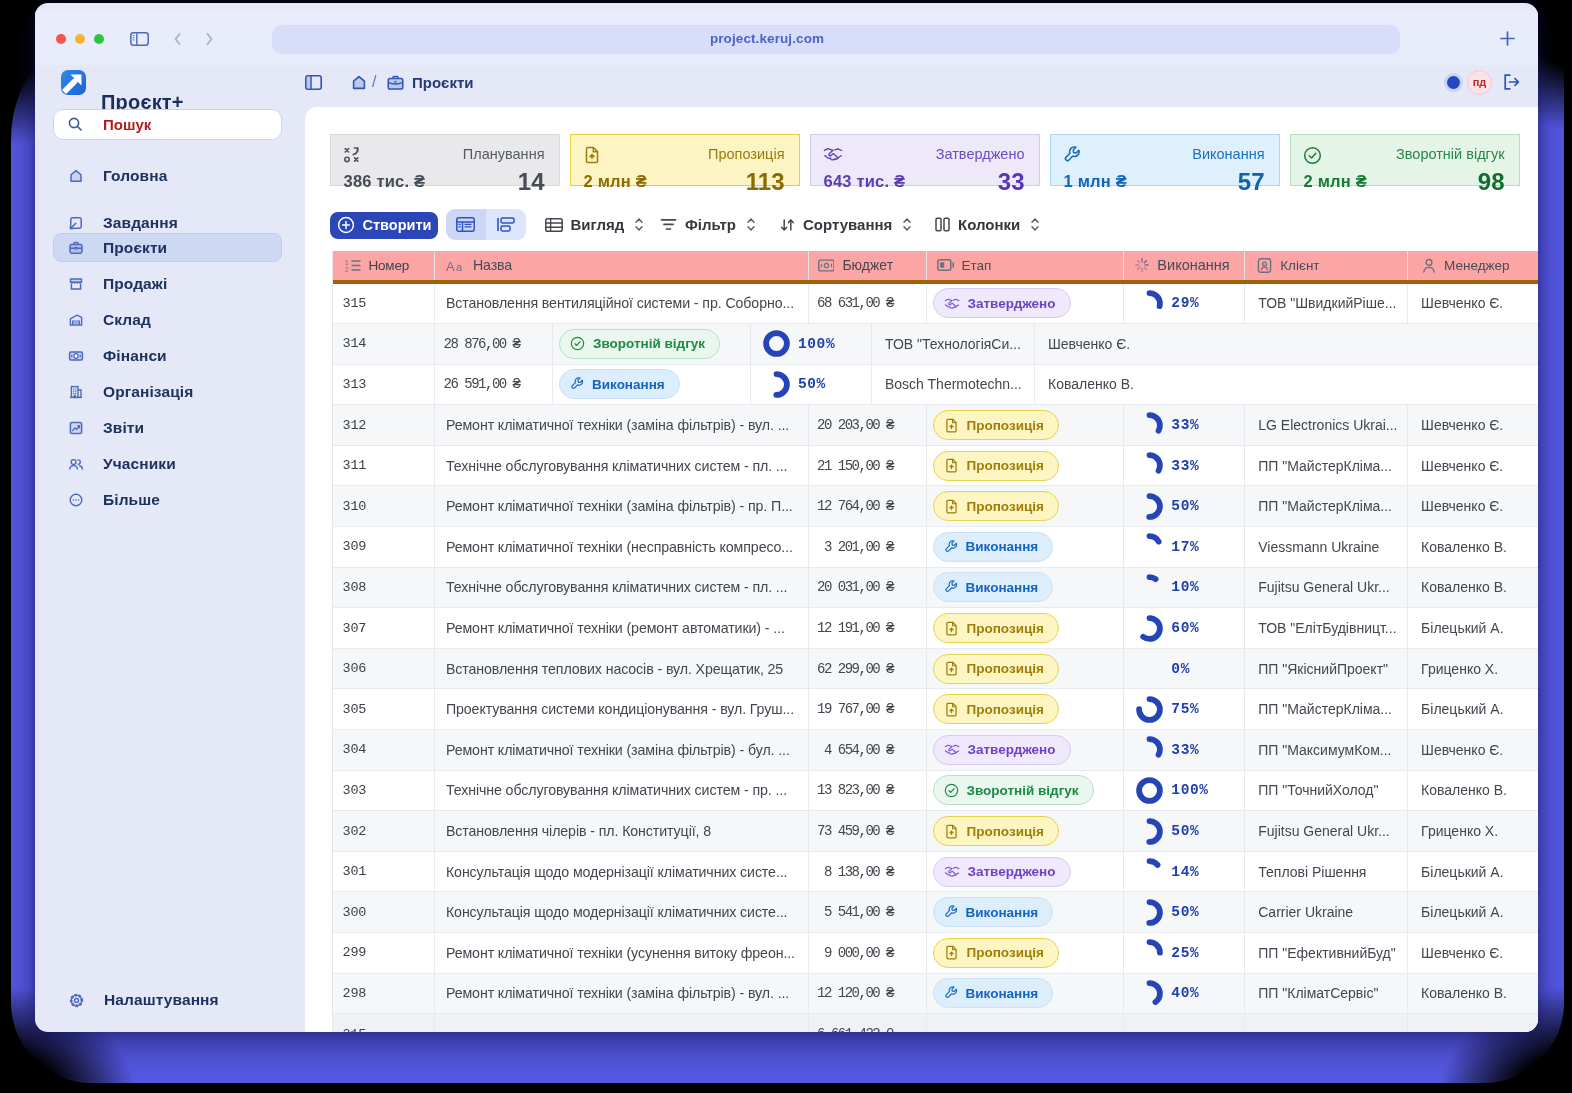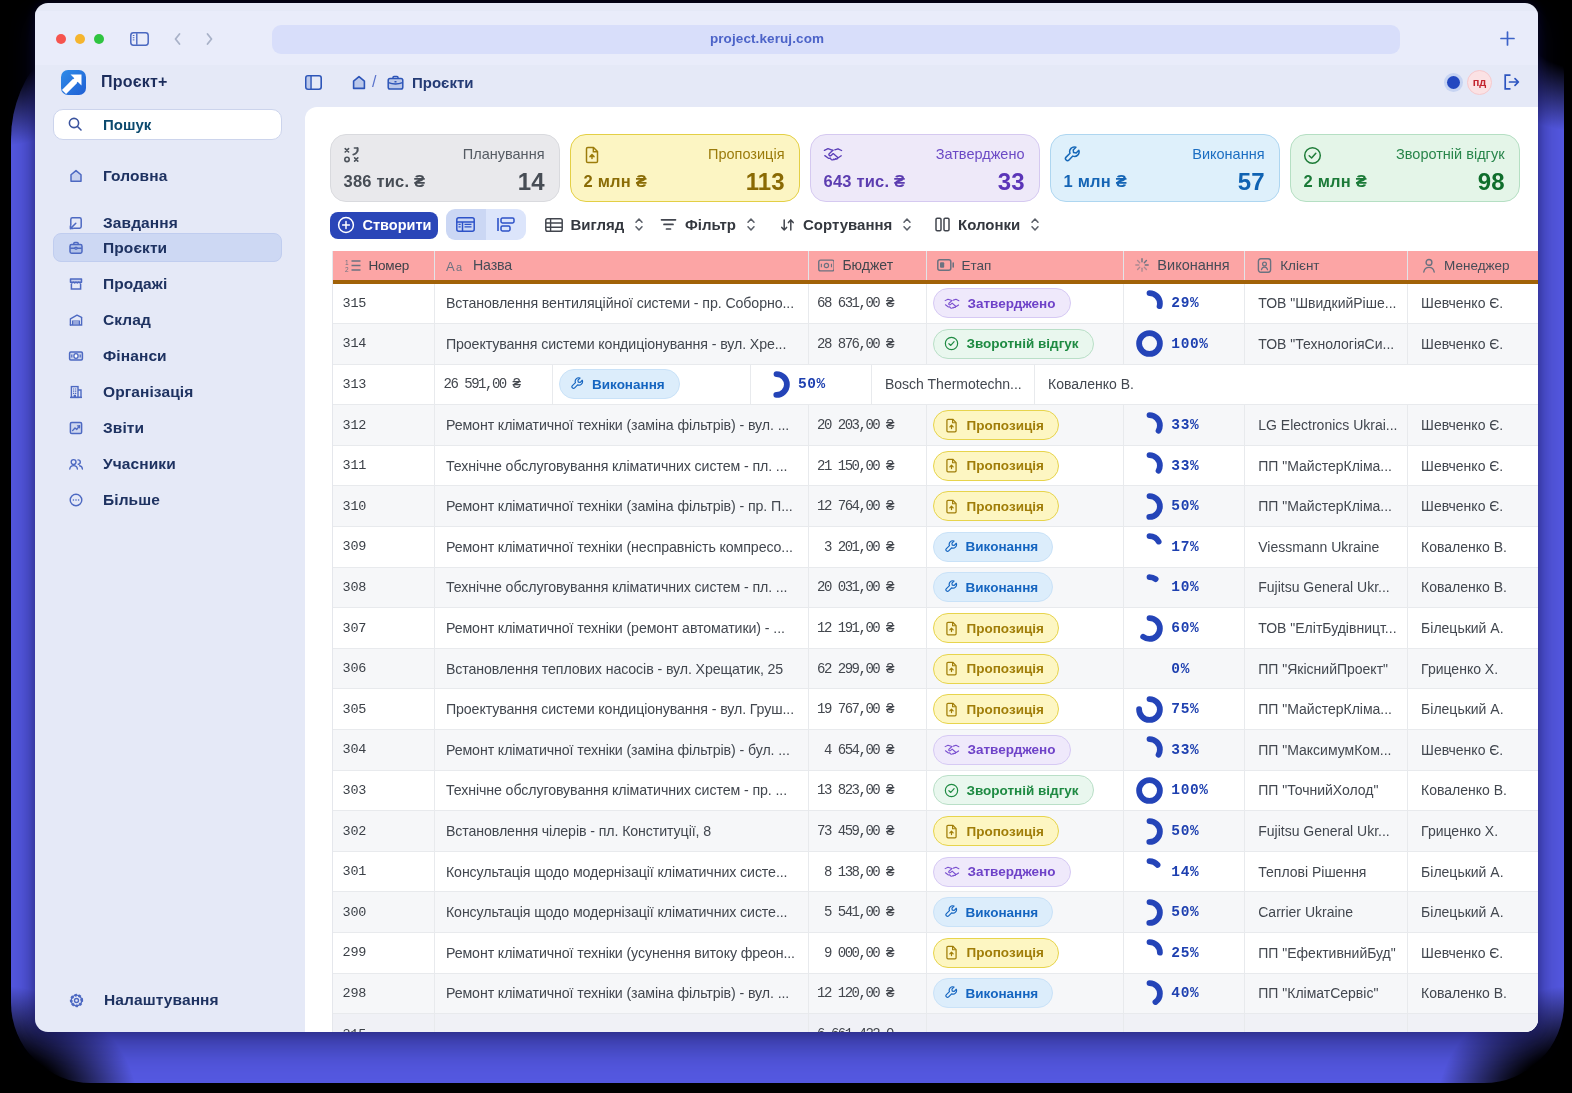--- a/index.html
+++ b/index.html
@@ -7,21 +7,21 @@
   background: radial-gradient(150px 130px at -15px 1095px, #000 45%, rgba(0,0,0,0) 95%),radial-gradient(150px 130px at 1568px 1095px, #000 45%, rgba(0,0,0,0) 95%),radial-gradient(170px 150px at -20px -10px, #000 50%, rgba(0,0,0,0) 95%),radial-gradient(150px 140px at 1575px -15px, #000 50%, rgba(0,0,0,0) 95%),radial-gradient(106% 102% at 50% 45%, #5458e0 70%, #5f5eec 85%, #5a58e6 93%, #4d4cd0 96.5%, #1a1480 99%, #000 100%); }
 .shadow { position:absolute; left:35px; top:3px; width:1503px; height:1029px; border-radius:13px; box-shadow:0 14px 28px 2px rgba(15,15,70,0.42), 0 0 12px rgba(18,14,85,0.45); }
 .win { position:absolute; left:35px; top:3px; width:1503px; height:1029px; background:#e5e9f7; border-radius:13px; overflow:hidden; }
 .abs { position:absolute; }
 .chrome { position:absolute; left:0; top:8px; width:1503px; height:54px; background:#e9ecfa; }
 .dot { position:absolute; width:10px; height:10px; border-radius:50%; top:22.5px; }
 .urlbar { position:absolute; left:237px; top:14px; width:1128px; height:29px; border-radius:9px; background:#d8defa; }
 .urltext { position:absolute; top:20px; left:652px; width:160px; text-align:center; font-size:13.5px; font-weight:bold; color:#4c63c8; letter-spacing:0.1px;}
 .sidebar-item { position:absolute; left:33px; height:16px; display:flex; align-items:center; gap:19px; }
 .sidebar-item span { font-size:15.5px; font-weight:bold; color:#1e3261; letter-spacing:0.1px; }
-.card { position:absolute; top:131px; width:230px; height:68px; border-radius:16px; border:1.5px solid; }
+.card { position:absolute; top:131px; width:230px; height:52px; border-radius:0; border:1.5px solid; }
 .card .lbl { position:absolute; right:14px; top:11px; font-size:14.5px; font-weight:500;}
 .card .amt { position:absolute; left:13px; top:37px; font-size:16.5px; font-weight:bold; letter-spacing:0.2px;}
 .card .cnt { position:absolute; right:14px; top:33px; font-size:24px; font-weight:bold; }
 .tb-lbl { font-size:15px; font-weight:600; color:#34383f;text-align:center; }
 .table { position:absolute; left:296.5px; top:247.5px; width:1206.5px; border-left:1px solid #e5e7ec; }
 .thead { display:flex; height:33px; background:#fca5a5; border-bottom:4px solid #a16207; }
 .th { display:flex; align-items:center; gap:8px; padding-left:12px; font-size:13.5px; color:#464c57; border-right:1px solid #e2e4e8; }
 .tr { display:flex; height:40.6px; border-bottom:1px solid #e8eaed; background:#fff; }
 .tr.alt { background:#f6f7f9; }
 .td { display:flex; align-items:center; border-right:1px solid #e8eaed; font-size:14px; color:#42474f; white-space:nowrap; overflow:hidden; }
@@ -78,27 +78,27 @@
 <div class="abs" style="left:1412px;top:72.5px;width:13px;height:13px;border-radius:50%;background:#2348c0;box-shadow:0 0 0 3px #c7d4f2"></div>
 <div class="abs" style="left:1432px;top:66.5px;width:25px;height:25px;border-radius:50%;background:#fbe2e4;border:1.5px solid #f6c9cd;color:#c2242e;font-size:11px;font-weight:bold;display:flex;align-items:center;justify-content:center">пд</div>
 <div class="abs" style="left:1468px;top:71px"><svg width="17" height="16" viewBox="0 0 17 16" style="">
         <path d="M7.5 1.2 H2.2 V14.8 H7.5" fill="none" stroke="#2d55c0" stroke-width="1.7"></path>
         <path d="M6.5 8 H15 M12 4.6 L15.4 8 L12 11.4" fill="none" stroke="#2d55c0" stroke-width="1.7" stroke-linecap="round" stroke-linejoin="round"></path>
       </svg></div>
 <div class="abs" style="left:26px;top:67px;width:25px;height:25px;border-radius:7px;background:linear-gradient(135deg,#2f8ce8,#1f5fd4)"><svg width="25" height="25" viewBox="0 0 25 25" style="">
         <path d="M3 22 L14 11" stroke="#fff" stroke-width="5.8" fill="none"></path>
         <polygon points="9.5,4.5 20.5,4.5 20.5,15.5 16.7,11.7 12,16.4 8.6,13 13.3,8.3" fill="#fff"></polygon>
       </svg></div>
-<div class="abs" style="left:66px;top:70px;font-size:16px;font-weight:bold;color:#1c2d5c;letter-spacing:0.2px">Проєкт+</div>
+<div class="abs" style="left:66px;top:88px;font-size:20px;font-weight:bold;color:#1c2d5c;letter-spacing:0.2px">Проєкт+</div>
 <div class="abs" style="left:18px;top:106px;width:228.5px;height:30.5px;background:#fff;border:1px solid #ccd4ec;border-radius:10px"></div>
 <div class="abs" style="left:32px;top:113px"><svg width="17" height="17" viewBox="0 0 17 17" style="">
         <circle cx="7" cy="7" r="4.6" fill="none" stroke="#3a539e" stroke-width="1.6"></circle>
         <path d="M10.5 10.5 L14 14" stroke="#3a539e" stroke-width="1.6" stroke-linecap="round"></path>
       </svg></div>
-<div class="abs" style="left:68px;top:113px;font-size:15px;font-weight:bold;color:#0c4a6e">Пошук</div>
+<div class="abs" style="left:68px;top:113px;font-size:15px;font-weight:bold;color:#b91c1c">Пошук</div>
 <div class="abs" style="left:18px;top:229.5px;width:228.5px;height:29.5px;background:#cdd8f3;border-radius:8px;border:1px solid #c0cdef"></div>
 <div class="sidebar-item" style="top:165px">
       <svg width="16" height="16" viewBox="0 0 16 16" style="">
         <path d="M3 6.8 L8 2.6 L13 6.8 V13.2 H3 Z" fill="rgba(120,145,210,0.25)" stroke="#4d69c2" stroke-width="1.5" stroke-linejoin="round"></path>
       </svg>
       <span>Головна</span>
     </div>
 <div class="sidebar-item" style="top:212px">
       <svg width="16" height="16" viewBox="0 0 16 16" style="">
         <path d="M5.8 13.2 H11.6 Q13.2 13.2 13.2 11.6 V4.4 Q13.2 2.8 11.6 2.8 H4.4 Q2.8 2.8 2.8 4.4 V10.2" fill="none" stroke="#4d69c2" stroke-width="1.5" stroke-linecap="round"></path>
@@ -359,21 +359,20 @@
           <svg width="27" height="27" viewBox="0 0 27 27" style="vertical-align:middle">
             <circle cx="13.5" cy="13.5" r="10.4" fill="none" stroke="#2444b8" stroke-width="5.8" stroke-dasharray="18.95 46.40" stroke-linecap="round" transform="rotate(-90 13.5 13.5)"></circle>
           </svg>
           <span>29%</span>
         </div>
         <div class="td c6">ТОВ "ШвидкийРіше...</div>
         <div class="td c7">Шевченко Є.</div>
       </div>
 <div class="tr alt">
         <div class="td c1">314</div>
-        <div class="td c2">Проектування системи кондиціонування - вул. Хре...</div>
         <div class="td c3">28 876,00 ₴</div>
         <div class="td c4">
           <span class="badge" style="background:#e9f7ee;border-color:#b9dfc7;color:#1e8a42"><svg width="15" height="15" viewBox="0 0 19 19" style="">
               <circle cx="9.5" cy="9.5" r="7.8" fill="none" stroke="#1e8a42" stroke-width="1.5"></circle>
               <path d="M6.2 9.8 L8.6 12 L12.8 7.2" fill="none" stroke="#1e8a42" stroke-width="1.5" stroke-linecap="round" stroke-linejoin="round"></path>
             </svg>Зворотній відгук</span>
         </div>
         <div class="td c5">
           <svg width="27" height="27" viewBox="0 0 27 27" style="vertical-align:middle">
             <circle cx="13.5" cy="13.5" r="10.4" fill="none" stroke="#2444b8" stroke-width="5.8"></circle>

